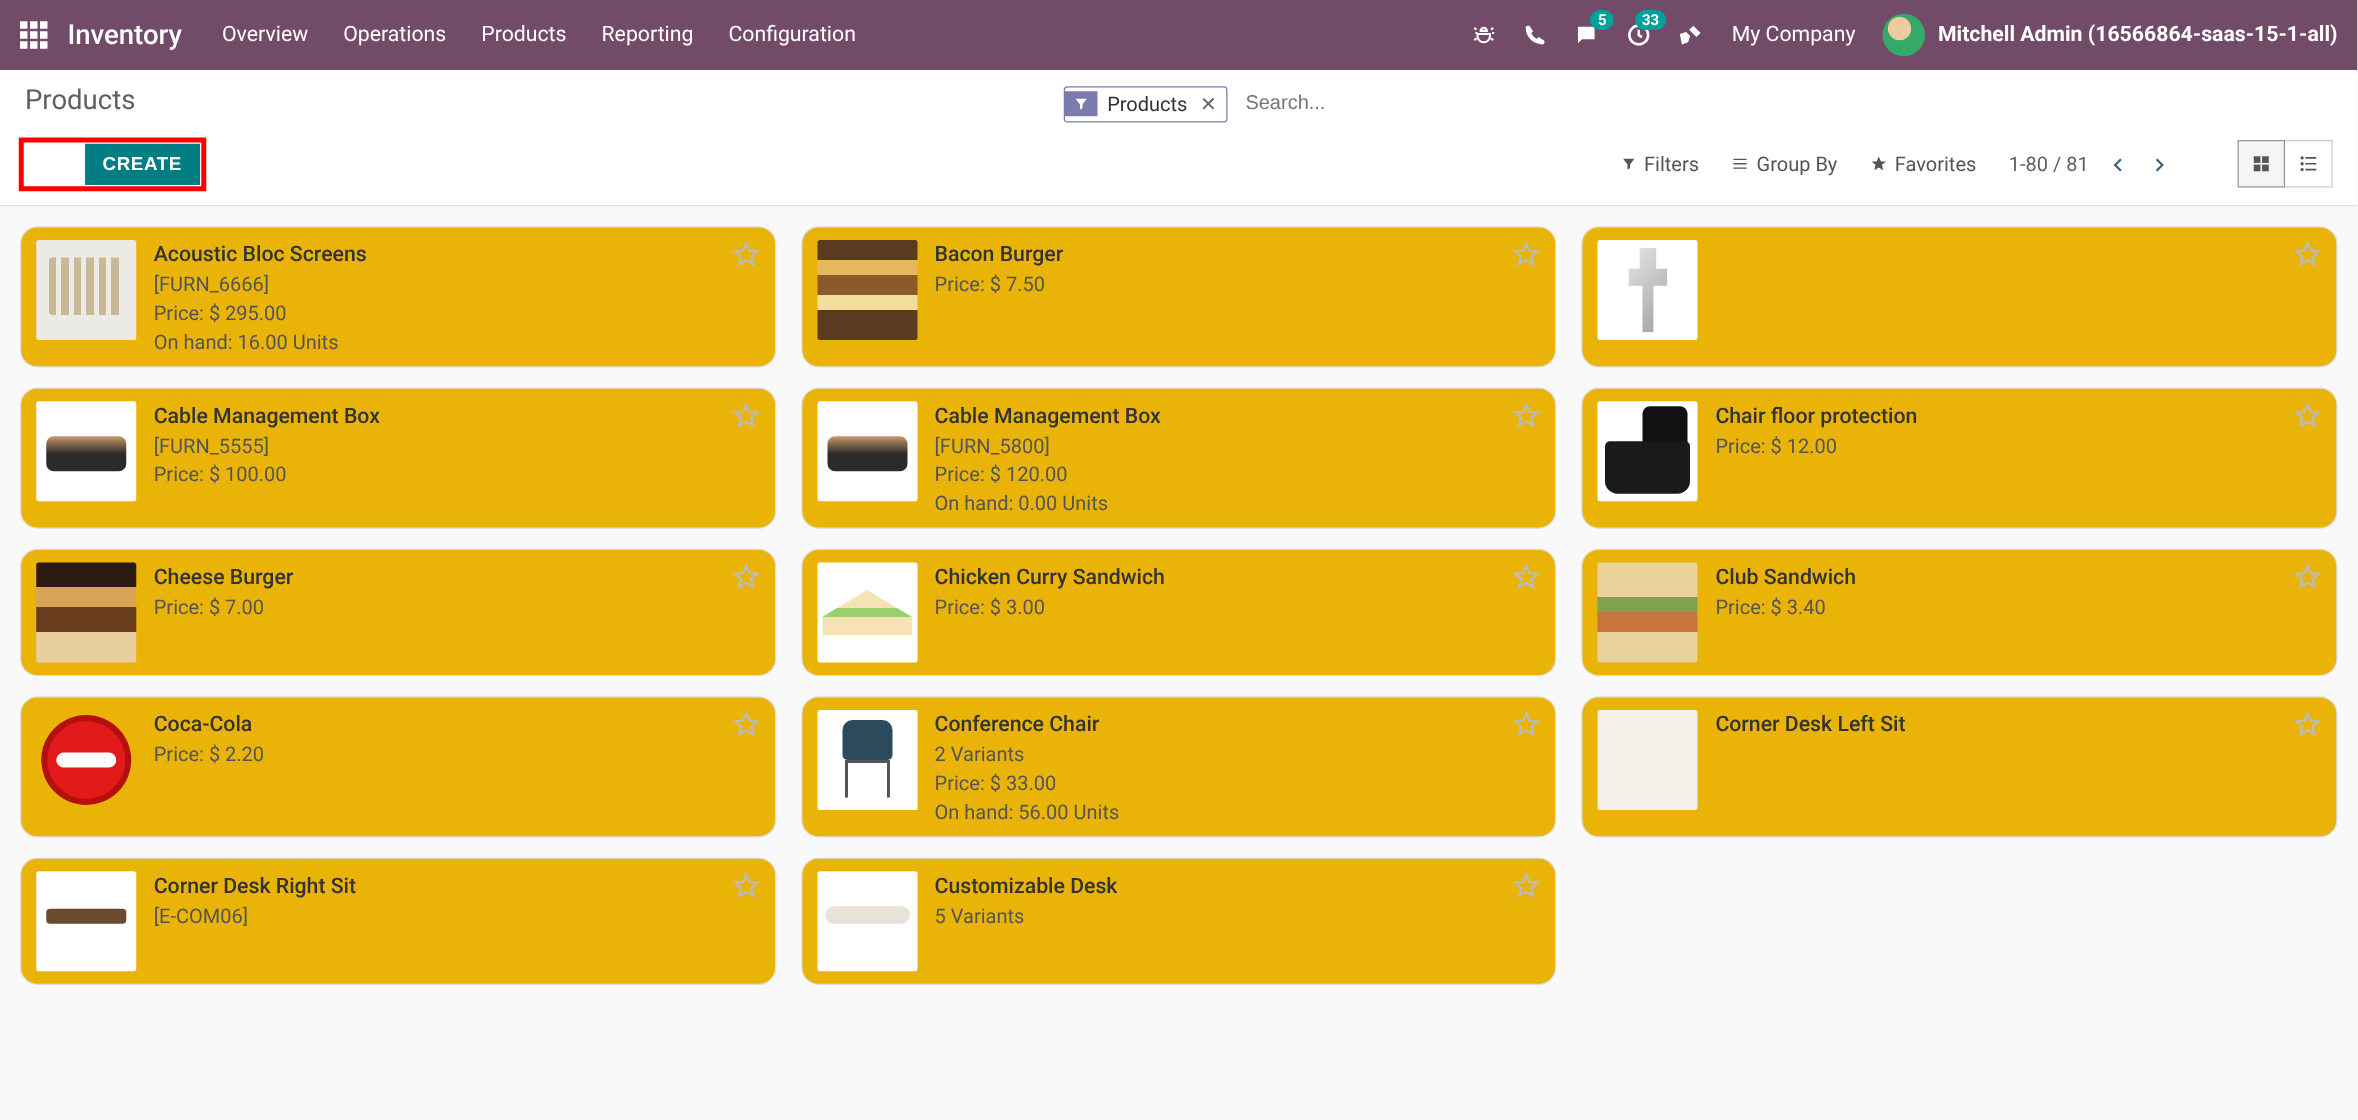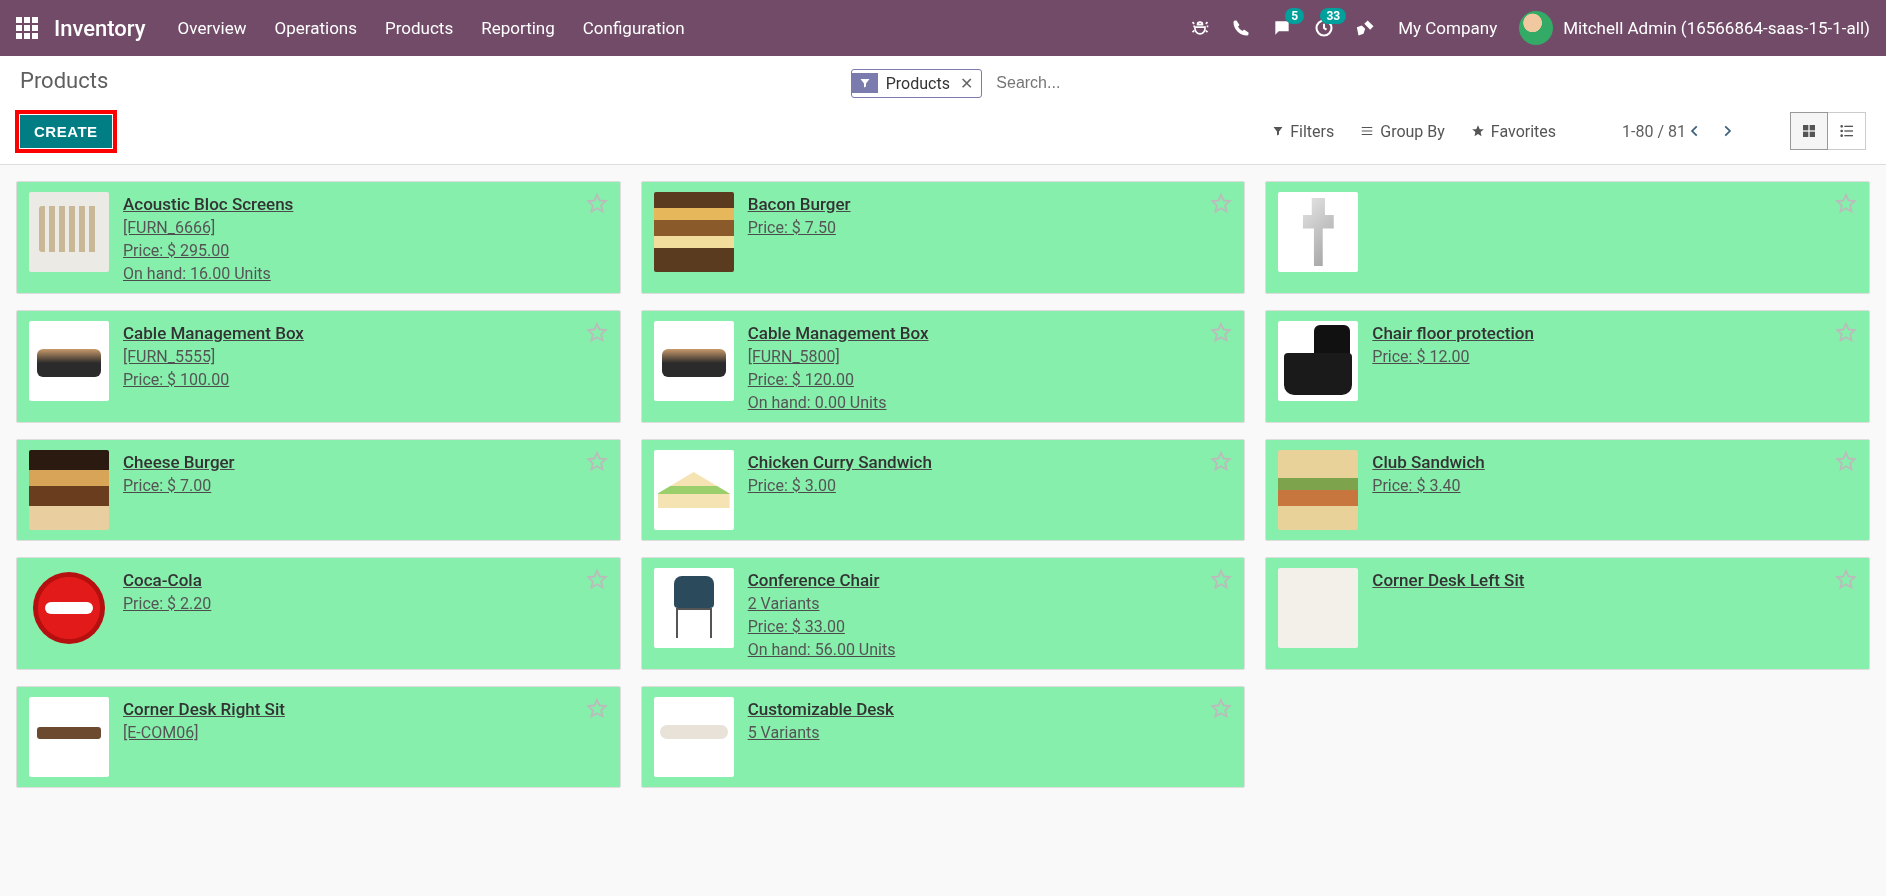--- a/index.html
+++ b/index.html
@@ -41,21 +41,21 @@
     padding: 1px 6px;
     font-size: 12px;
     font-weight: bold;
   }
   .company-name { font-size: 17px; }
   .user-block { display: flex; align-items: center; gap: 10px; cursor: pointer; }
   .avatar {
     width: 34px; height: 34px; border-radius: 50%;
     background: radial-gradient(circle at 40% 35%, #f0c9a0 0 30%, #3a6 32% 100%);
   }
-  .user-name { font-size: 17px; white-space: nowrap; }
+  .user-name { font-size: 17px; white-space: nowrap; font-weight: bold; }
 
   .control-panel {
     background: #fff;
     border-bottom: 1px solid #ddd;
     padding: 12px 20px 14px 20px;
   }
   .cp-top { display: flex; align-items: flex-start; }
   .breadcrumb { font-size: 22px; color: #5f5f5f; }
   .cp-top-right { margin-left: auto; display: flex; align-items: center; gap: 6px; flex: 0 0 55%; }
   .filter-pill {
@@ -70,55 +70,55 @@
     display:flex; align-items:center;
   }
   .filter-pill .pill-label { padding: 4px 8px; color:#333; }
   .filter-pill .pill-close { padding: 0 8px 0 2px; color:#666; cursor:pointer; font-size:16px;}
   .search-input {
     border: none; outline: none; font-size: 16px; padding: 6px 8px; flex:1;
     min-width: 200px;
   }
 
   .cp-bottom { display: flex; align-items: center; margin-top: 14px; }
-  .create-wrap { position: relative; display:inline-block; }
+  .create-wrap { position: relative; display:inline-block;padding-left:48px; }
   .create-btn {
     background: #017e84; color:#fff; border:none;
     padding: 8px 14px; font-size: 15px; font-weight: 600;
     letter-spacing: .5px; cursor:pointer;
   }
   .create-highlight {
     position:absolute; inset:-5px;
     border:4px solid #ff0000; pointer-events:none;
   }
   .search-options { margin-left:auto; display:flex; align-items:center; gap: 26px; color:#555; font-size:16px; }
   .search-opt { display:flex; align-items:center; gap:6px; cursor:pointer; }
-  .pager-block { display:flex; align-items:flex-start; gap:2px; margin-left: 40px; }
+  .pager-block { display:flex; align-items:flex-end; gap:17px; }
   .pager-text { font-size:16px; color:#5f5f5f; }
   .pager-nav { display:flex; gap:18px; }
   .pager-arrow { color:#4c6b87; cursor:pointer; font-size:18px; }
   .view-switch { display:flex; margin-left: 30px; }
   .view-btn {
     width:38px; height:38px; border:1px solid #ccc;
     display:flex; align-items:center; justify-content:center;
     cursor:pointer; color:#555; font-size:18px;
   }
   .view-btn.active { border:1px solid #999; background:#f5f5f5; }
   .view-btn + .view-btn { border-left:none; }
 
   .kanban {
     padding: 16px;
     display: grid;
     grid-template-columns: repeat(3, 1fr);
     gap: 16px 20px;
   }
   .card {
-    background:#86efac; border:1px solid #ddd; border-radius:2px;
+    background:#eab308; border:1px solid #ddd; border-radius:14px;
     display:flex; padding: 10px 12px; gap: 14px;
-    min-height: 100px; position:relative;text-decoration:underline;
+    min-height: 100px; position:relative;
   }
   .card-img {
     width:80px; height:80px; flex-shrink:0; border-radius:2px;
     display:flex; align-items:center; justify-content:center;
     overflow:hidden;
   }
   .card-body { flex:1; display:flex; flex-direction:column; gap:4px; padding-top:2px;}
   .card-title { font-size:17px; font-weight:500; color:#333; }
   .card-line { font-size:16px; color:#555; }
   .card-star {

